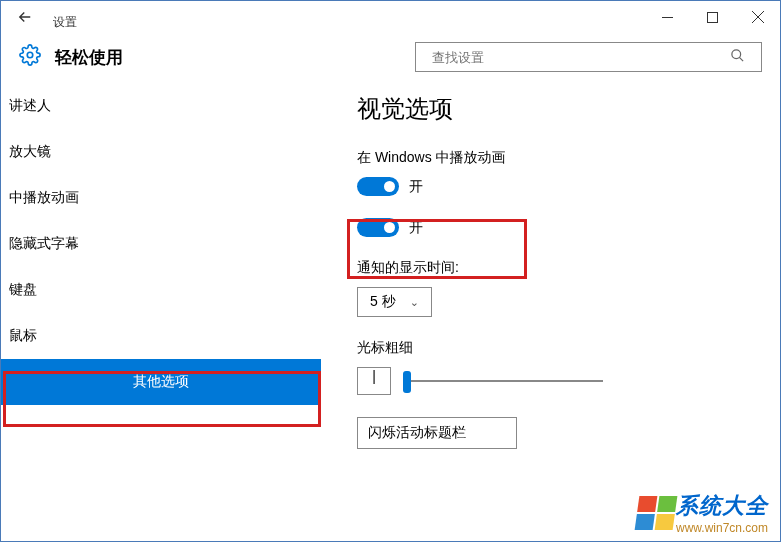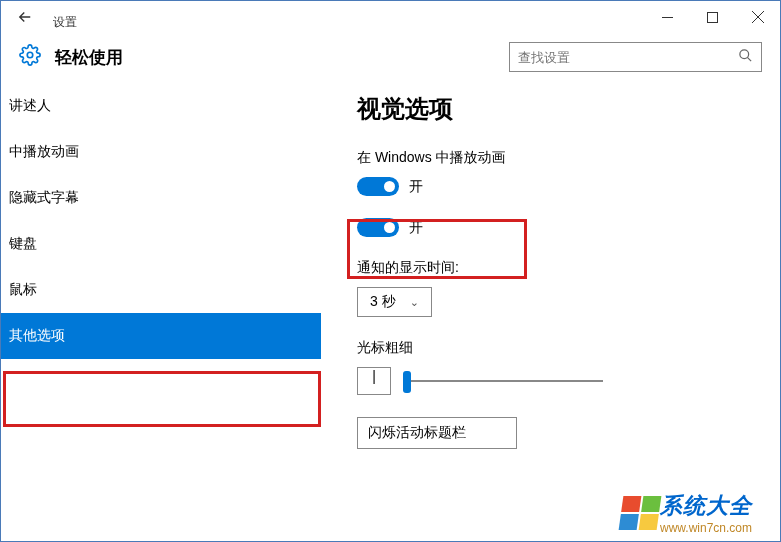--- a/index.html
+++ b/index.html
@@ -7,50 +7,50 @@
     
     .titlebar { height: 30px; display: flex; align-items: flex-end; padding: 0 0 0 8px; }
     .titlebar .back-btn { width: 32px; height: 28px; display: flex; align-items: center; justify-content: center; cursor: pointer; }
     .titlebar .title { margin-left: 12px; font-size: 12px; color: #333; }
     .titlebar .win-controls { margin-left: auto; display: flex; }
     .titlebar .win-controls > div { width: 45px; height: 28px; display: flex; align-items: center; justify-content: center; cursor: pointer; }
     
     .header { height: 52px; display: flex; align-items: center; padding: 0 18px; }
     .header .gear { margin-right: 14px; }
     .header .category { font-size: 17px; font-weight: 600; color: #000; }
-    .header .search-wrap { margin-left: auto; width: 253px; height: 30px; border: 1px solid #888; display: flex; align-items: center; padding: 0 8px; background: #fff; }
+    .header .search-wrap { margin-left: auto; width: 347px; height: 30px; border: 1px solid #888; display: flex; align-items: center; padding: 0 16px; background: #fff; }
     .header .search-wrap input { border: none; outline: none; flex: 1; font-size: 13px; background: transparent; }
     
     .content { display: flex; height: calc(100% - 82px); }
     .sidebar { width: 320px; background: #fff; }
     .sidebar-item { padding: 14px 8px; font-size: 14px; color: #000; cursor: pointer; position: relative; }
-    .sidebar-item.active { background: #0078d7; color: #fff; }
+    .sidebar-item.active { background: #0078d7; color: #fff; text-align: center; }
     .red-box-sidebar { position: absolute; border: 3px solid #d32020; left: 2px; top: 370px; width: 318px; height: 56px; pointer-events: none; }
     
     .main { flex: 1; padding: 10px 0 0 36px; overflow: hidden; }
-    .main h1 { font-size: 24px; font-weight: 700; margin-bottom: 24px; }
+    .main h1 { font-size: 24px; font-weight: 400; margin-bottom: 24px; }
     .setting-group { margin-bottom: 22px; }
     .setting-label { font-size: 14px; color: #000; margin-bottom: 10px; }
     .toggle-row { display: flex; align-items: center; gap: 10px; }
     .toggle { width: 42px; height: 19px; border-radius: 10px; background: #0078d7; position: relative; cursor: pointer; }
     .toggle::after { content: ''; position: absolute; width: 11px; height: 11px; border-radius: 50%; background: #fff; top: 4px; right: 4px; }
     .toggle-text { font-size: 14px; }
     .red-box-bg { position: absolute; border: 3px solid #d32020; left: 346px; top: 218px; width: 180px; height: 60px; pointer-events: none; }
     
     .select-box { border: 1px solid #888; padding: 5px 12px; display: inline-flex; align-items: center; gap: 14px; font-size: 14px; cursor: pointer; }
     .chevron { font-size: 11px; color: #555; }
     
     .slider-row { display: flex; align-items: center; gap: 12px; }
     .num-input { width: 34px; height: 28px; border: 1px solid #888; text-align: center; font-size: 14px; }
     .slider-track { width: 200px; height: 2px; background: #888; position: relative; }
     .slider-thumb { position: absolute; left: 0; top: -9px; width: 8px; height: 22px; background: #0078d7; border-radius: 3px; }
     
     .dropdown-box { border: 1px solid #888; padding: 6px 10px; display: inline-block; font-size: 14px; width: 160px; }
     
-    .watermark { position: absolute; right: 28px; bottom: 6px; display: flex; align-items: center; }
+    .watermark { position: absolute; right: 12px; bottom: 6px; display: flex; align-items: center; }
     .watermark .logo { display: flex; flex-wrap: wrap; width: 40px; height: 36px; transform: skewX(-8deg); }
     .watermark .logo > div { width: 18px; height: 16px; margin: 1px; }
     .watermark .wm-text { display: flex; flex-direction: column; }
     .watermark .wm-title { font-size: 22px; font-weight: bold; font-style: italic; color: #0066cc; letter-spacing: 1px; }
     .watermark .wm-url { font-size: 12px; color: #c08828; }
   </style>
 </head>
 <body>
 
 <div class="titlebar">
@@ -93,20 +93,21 @@
     <span><svg width="15" height="15" viewBox="0 0 24 24" fill="none" stroke="#666" stroke-width="2">
           <circle cx="10" cy="10" r="7"></circle>
           <line x1="21" y1="21" x2="15" y2="15"></line>
         </svg></span>
   </div>
 </div>
 
 <div class="content">
   <div class="sidebar">
     <div class="sidebar-item">讲述人</div>
+    <div class="sidebar-item">放大镜</div>
     <div class="sidebar-item">中播放动画</div>
     <div class="sidebar-item">隐藏式字幕</div>
     <div class="sidebar-item">键盘</div>
     <div class="sidebar-item">鼠标</div>
     <div class="sidebar-item active">其他选项</div>
   </div>
 
   <div class="main">
     <h1>视觉选项</h1>
 
@@ -121,21 +122,21 @@
     <div class="setting-group">
       <div class="toggle-row">
         <div class="toggle"></div>
         <span class="toggle-text">开</span>
       </div>
     </div>
 
     <div class="setting-group">
       <div class="setting-label">通知的显示时间:</div>
       <div class="select-box">
-        <span>3 秒</span>
+        <span>5 秒</span>
         <span class="chevron">⌄</span>
       </div>
     </div>
 
     <div class="setting-group">
       <div class="setting-label">光标粗细</div>
       <div class="slider-row">
         <div class="num-input">|</div>
         <div class="slider-track">
             <div class="slider-thumb"></div>

